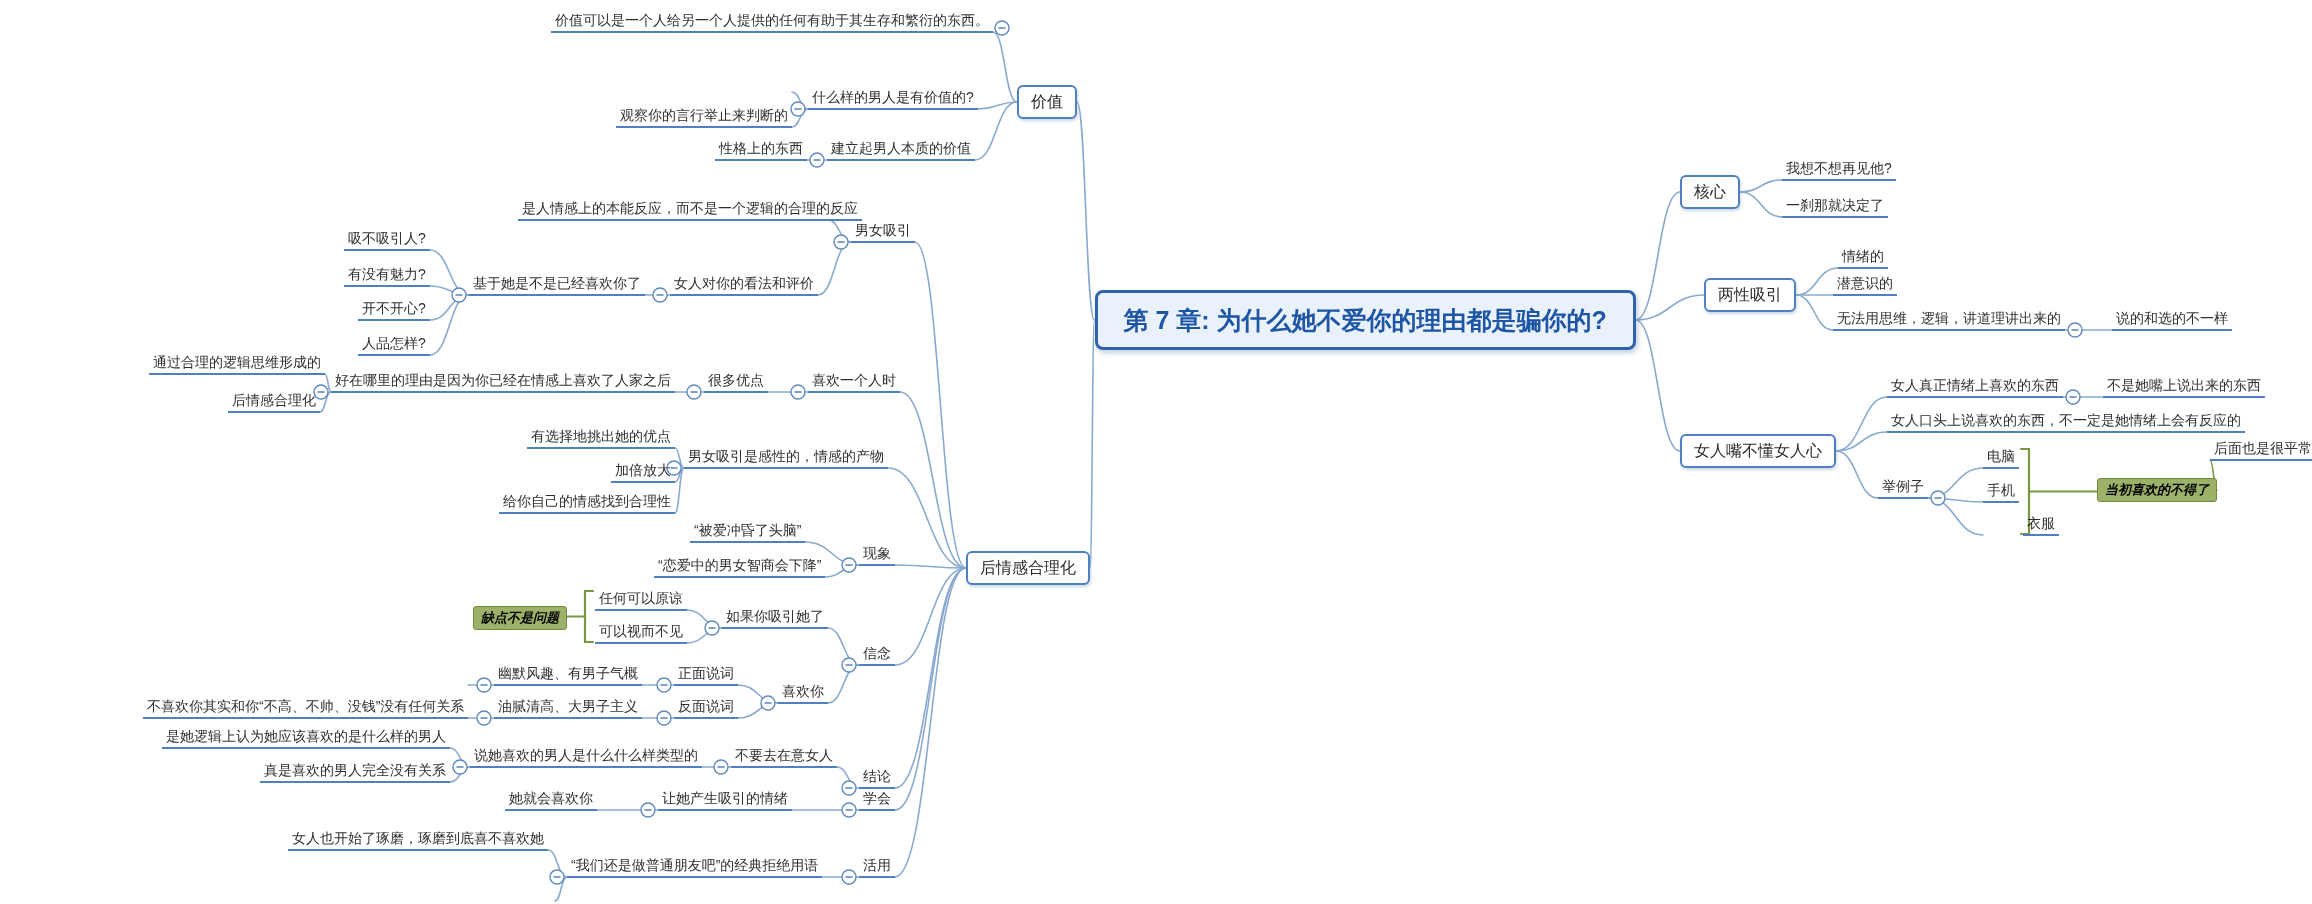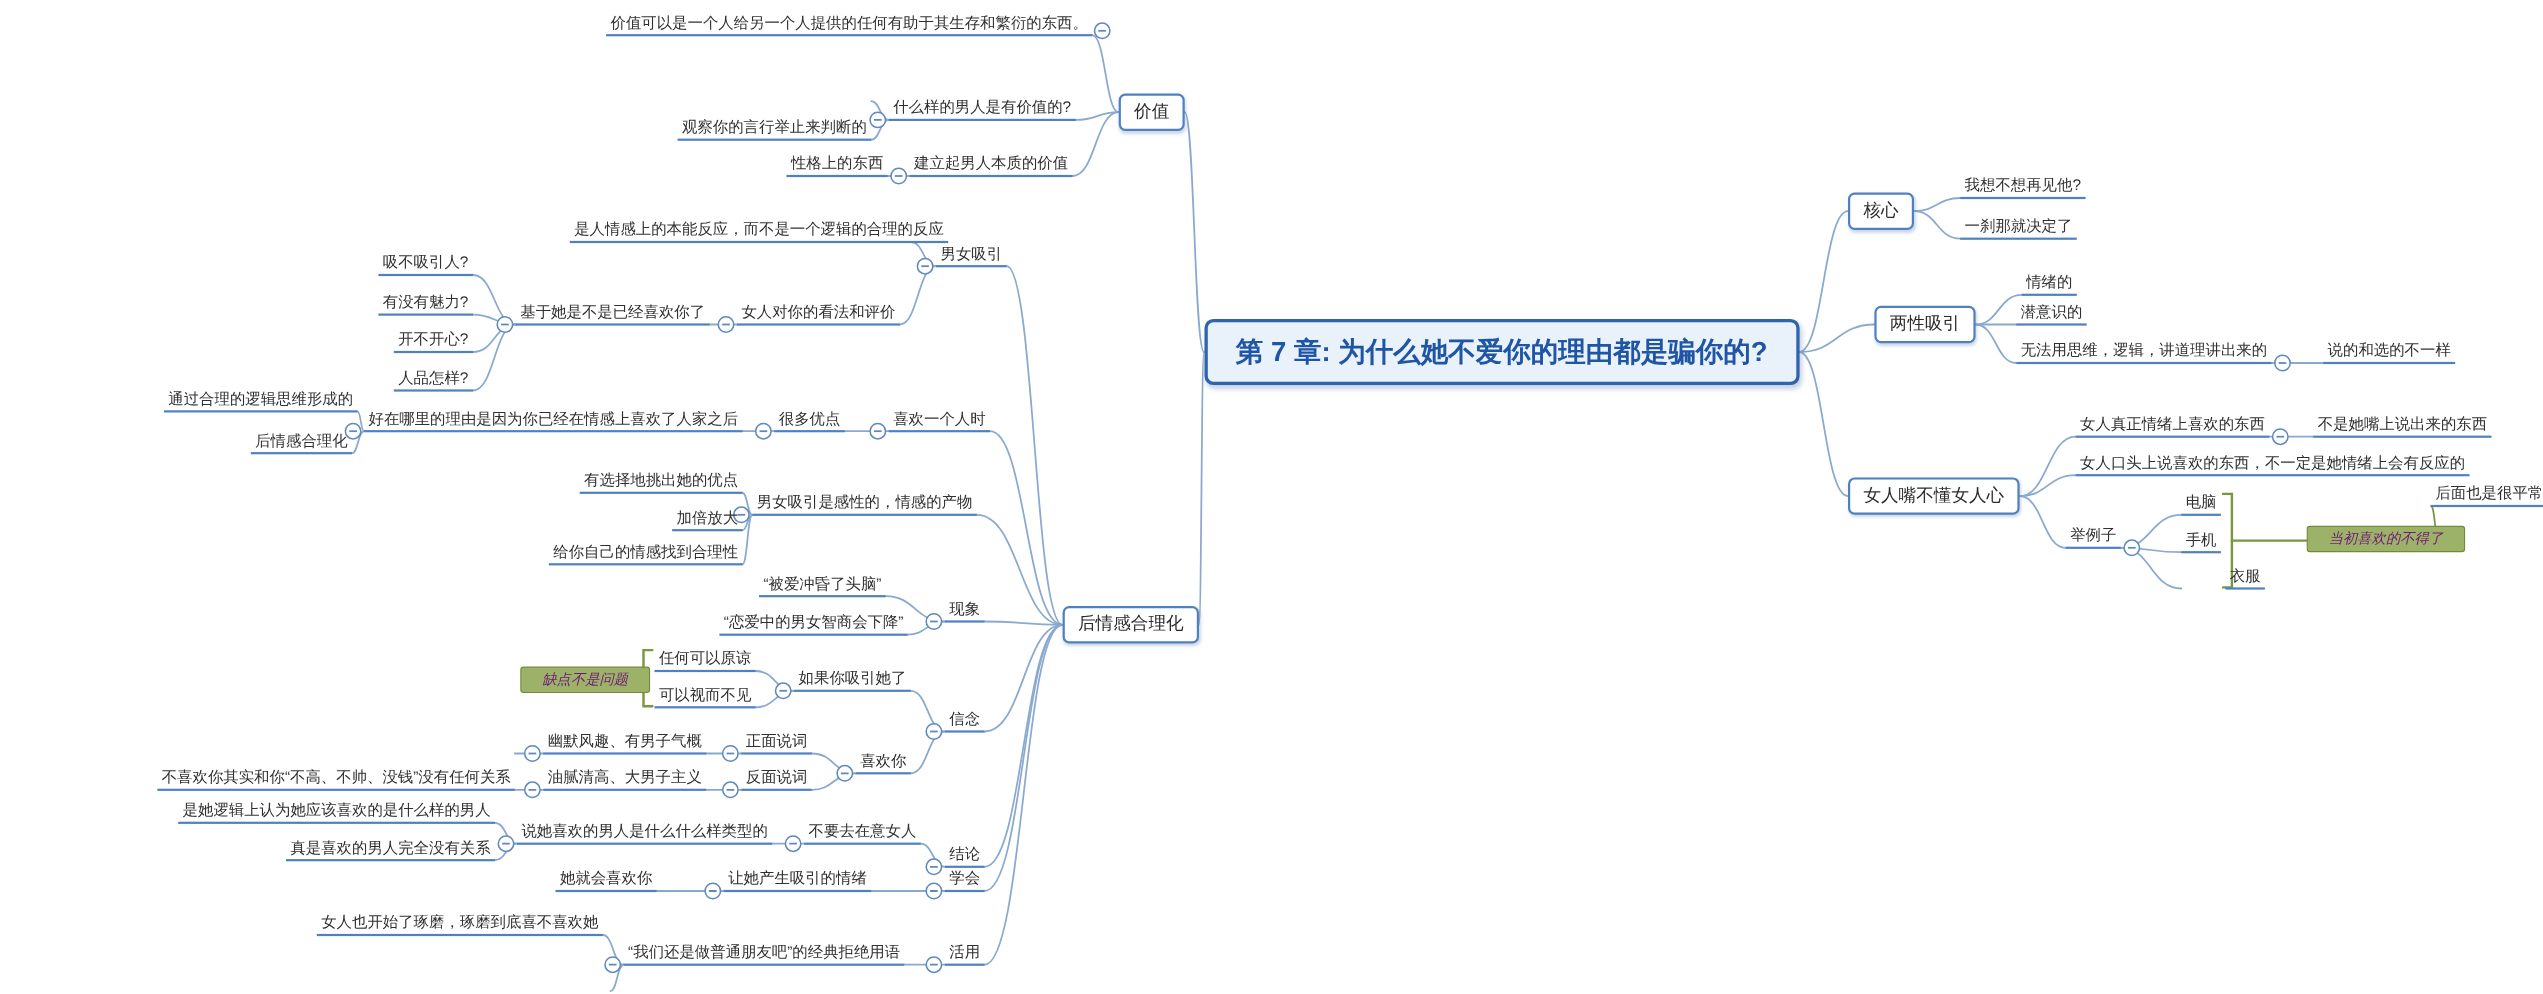--- a/index.html
+++ b/index.html
@@ -7,22 +7,22 @@
   body { font-family:"Liberation Sans","DejaVu Sans",sans-serif; }
   #canvas { position:relative; width:2312px; height:904px; background:#ffffff; overflow:hidden; }
   #canvas svg { position:absolute; left:0; top:0; }
   .node { position:absolute; white-space:nowrap; color:#303030; }
   .leaf { font-size:14px; line-height:19px; padding:0 4px 1px; border-bottom:2px solid #4f80c1; }
   .leaf.wrap { white-space:normal; }
   .main { font-size:16px; line-height:20px; padding:5px 12px; border:2px solid #4f80c1; border-radius:6px;
           background:#ffffff; color:#2b2b2b; box-shadow:1px 2px 3px rgba(70,110,160,.28); }
   .center { font-size:25px; font-weight:bold; line-height:32px; padding:11px 26px; border:3px solid #2f64ad;
             border-radius:8px; background:#e9f1fa; color:#1f55a5; box-shadow:2px 3px 5px rgba(60,100,160,.3); }
-  .green { font-size:13px; font-style:italic; font-weight:normal; line-height:16px; padding:3px 19px;
-           border:1px solid #71893a; border-radius:3px; background:#9db269; color:#701a75; }
+  .green { font-size:13px; font-style:italic; font-weight:bold; line-height:16px; padding:3px 7px;
+           border:1px solid #71893a; border-radius:3px; background:#9db269; color:#000000; }
 </style>
 </head>
 <body>
 
 <div id="canvas">
     <svg width="2312" height="904">
       <path d="M1094.5,320 C1085.75,320 1085.75,102 1077,102" fill="none" stroke="#8aa9cf" stroke-width="1.6" stroke-linecap="round"></path>
       <path d="M1094.5,320 C1092.25,320 1092.25,568 1090,568" fill="none" stroke="#8aa9cf" stroke-width="1.6" stroke-linecap="round"></path>
       <path d="M1635.5,320 C1657.75,320 1657.75,192 1680,192" fill="none" stroke="#8aa9cf" stroke-width="1.6" stroke-linecap="round"></path>
       <path d="M1635.5,320 C1669.75,320 1669.75,295 1704,295" fill="none" stroke="#8aa9cf" stroke-width="1.6" stroke-linecap="round"></path>

